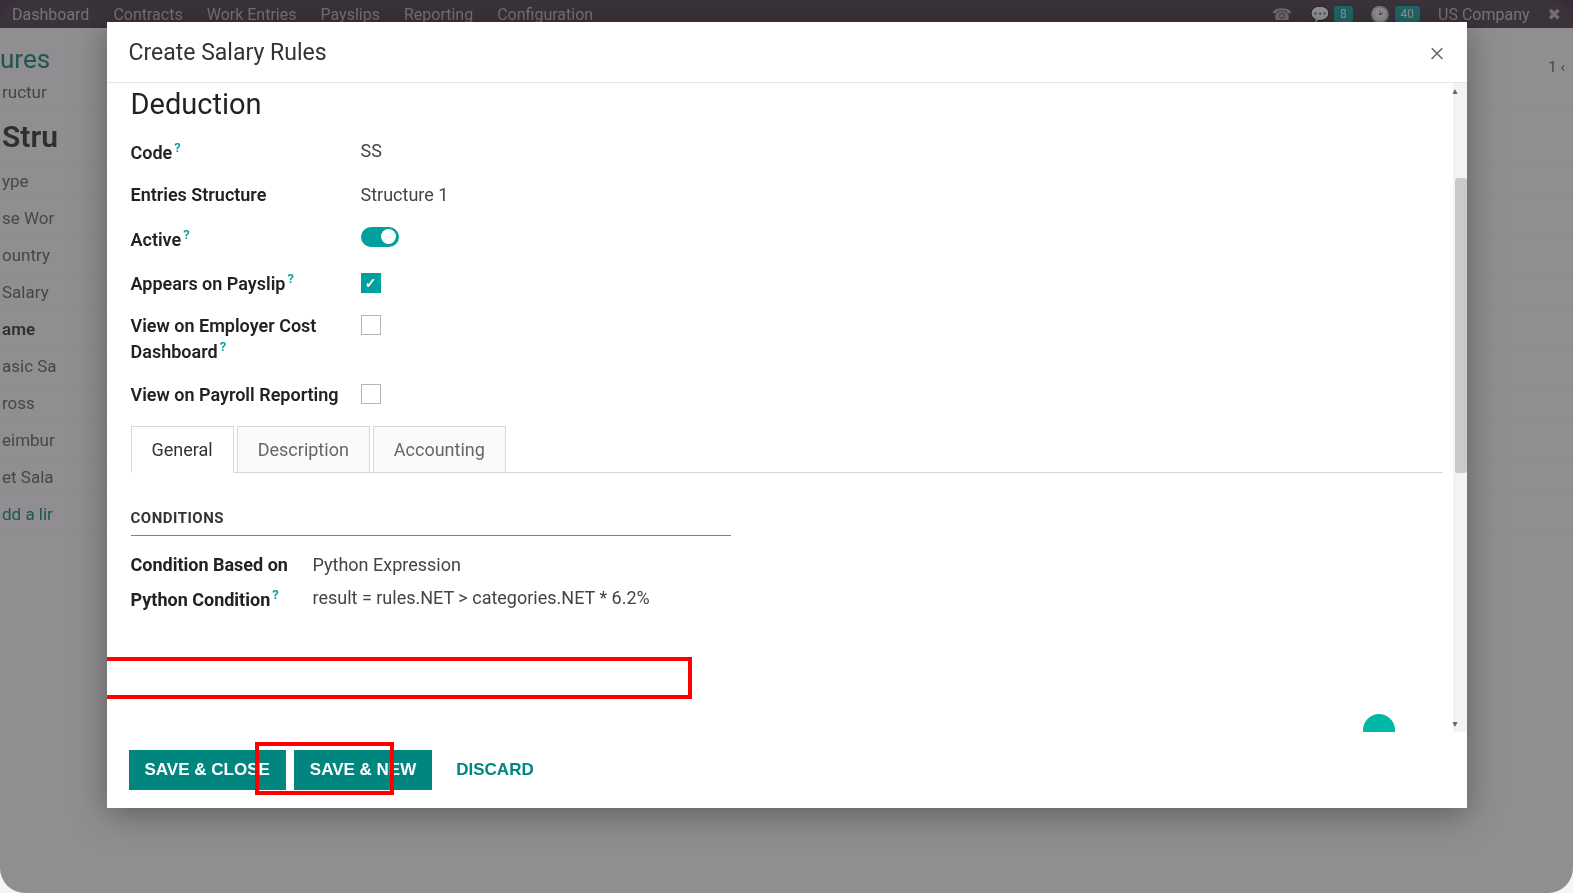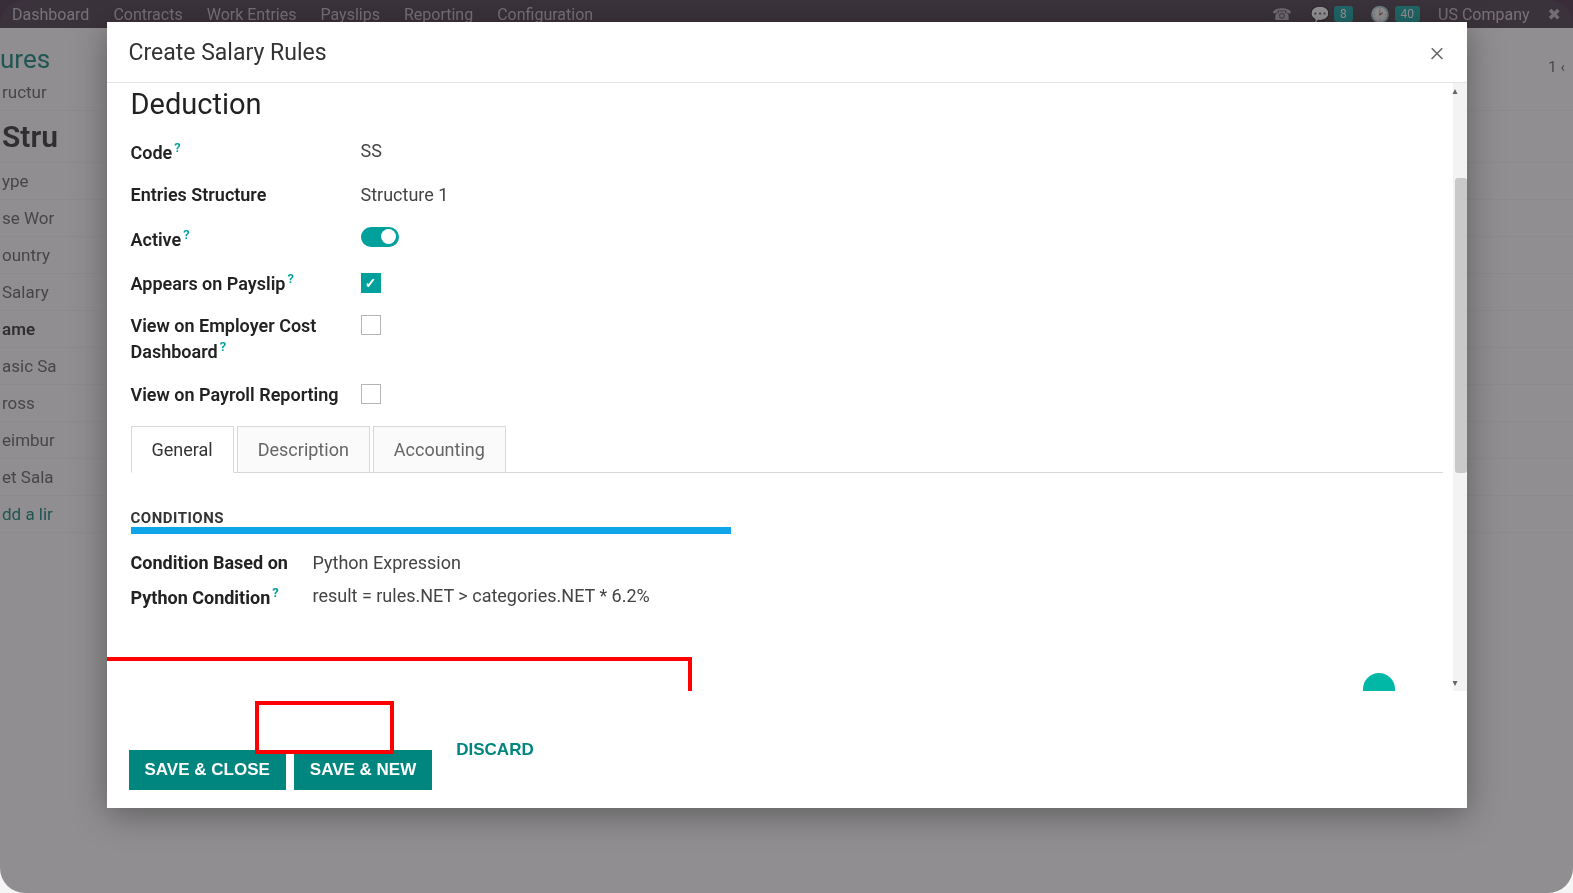--- a/index.html
+++ b/index.html
@@ -179,21 +179,22 @@
     border: 1px solid #d8d8d8;
     margin-left: 3px;
     background: #fafafa;
   }
   .section-title {
     font-size: 15px;
     font-weight: 700;
     color: #333;
     letter-spacing: 0.5px;
     margin: 36px 0 8px 0;
-    border-bottom: 7px solid #0ea5e9;
+    border-bottom: 1px solid #0ea5e9;
+    padding-bottom: 8px;
     width: 600px;
   }
   .cond-row {
     display: flex;
     font-size: 18px;
     margin-top: 18px;
     align-items: flex-start;
   }
   .cond-label {
     font-weight: 700;
@@ -218,21 +219,20 @@
   .btn {
     padding: 10px 16px;
     font-size: 17px;
     font-weight: 600;
     cursor: pointer;
     border: none;
   }
   .btn-primary {
     background: #00857f;
     color: #fff;
-    margin-top: 41px;
   }
   .btn-link {
     background: transparent;
     color: #00857f;
     font-weight: 700;
   }
   .scroll-track {
     position: absolute;
     right: 0; top: 0; bottom: 0;
     width: 14px;

